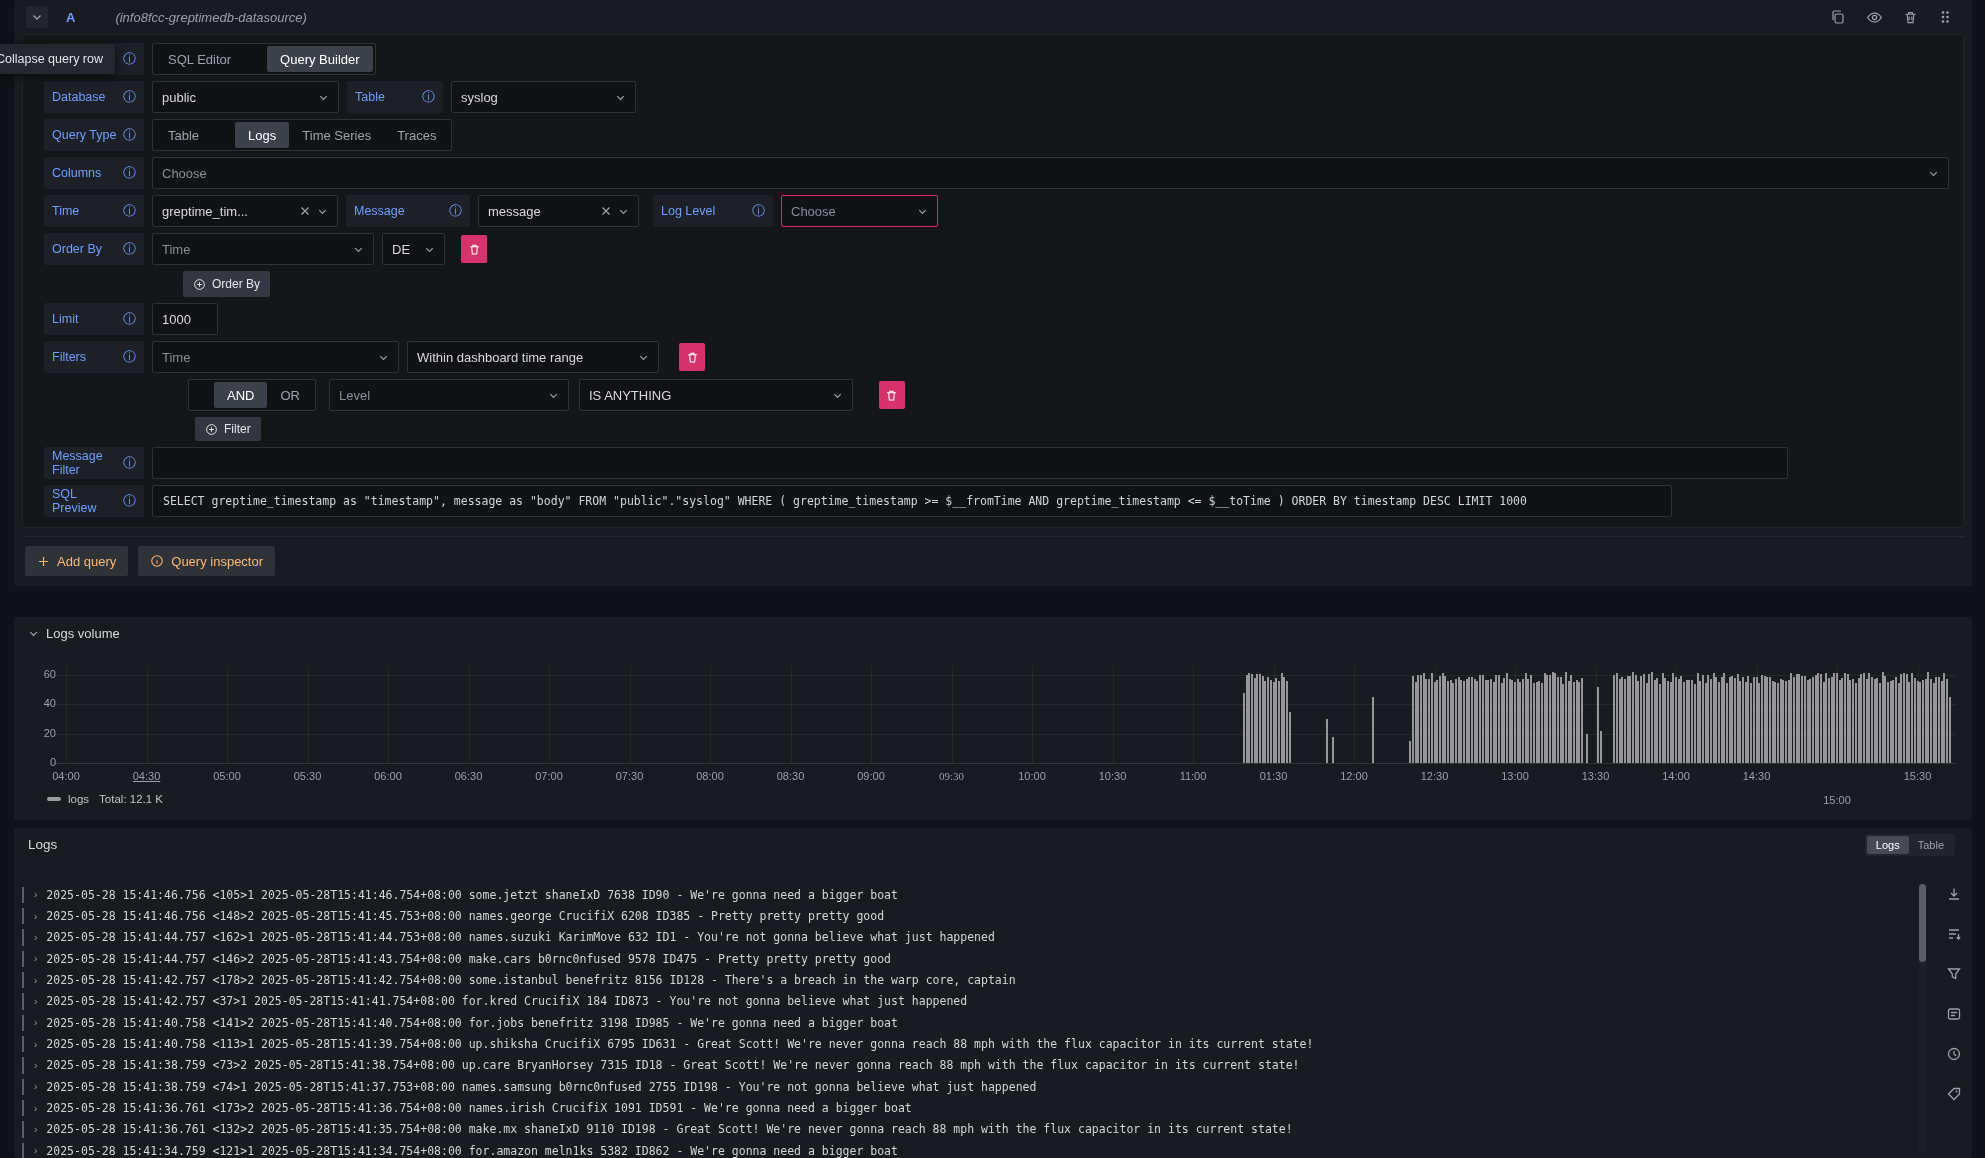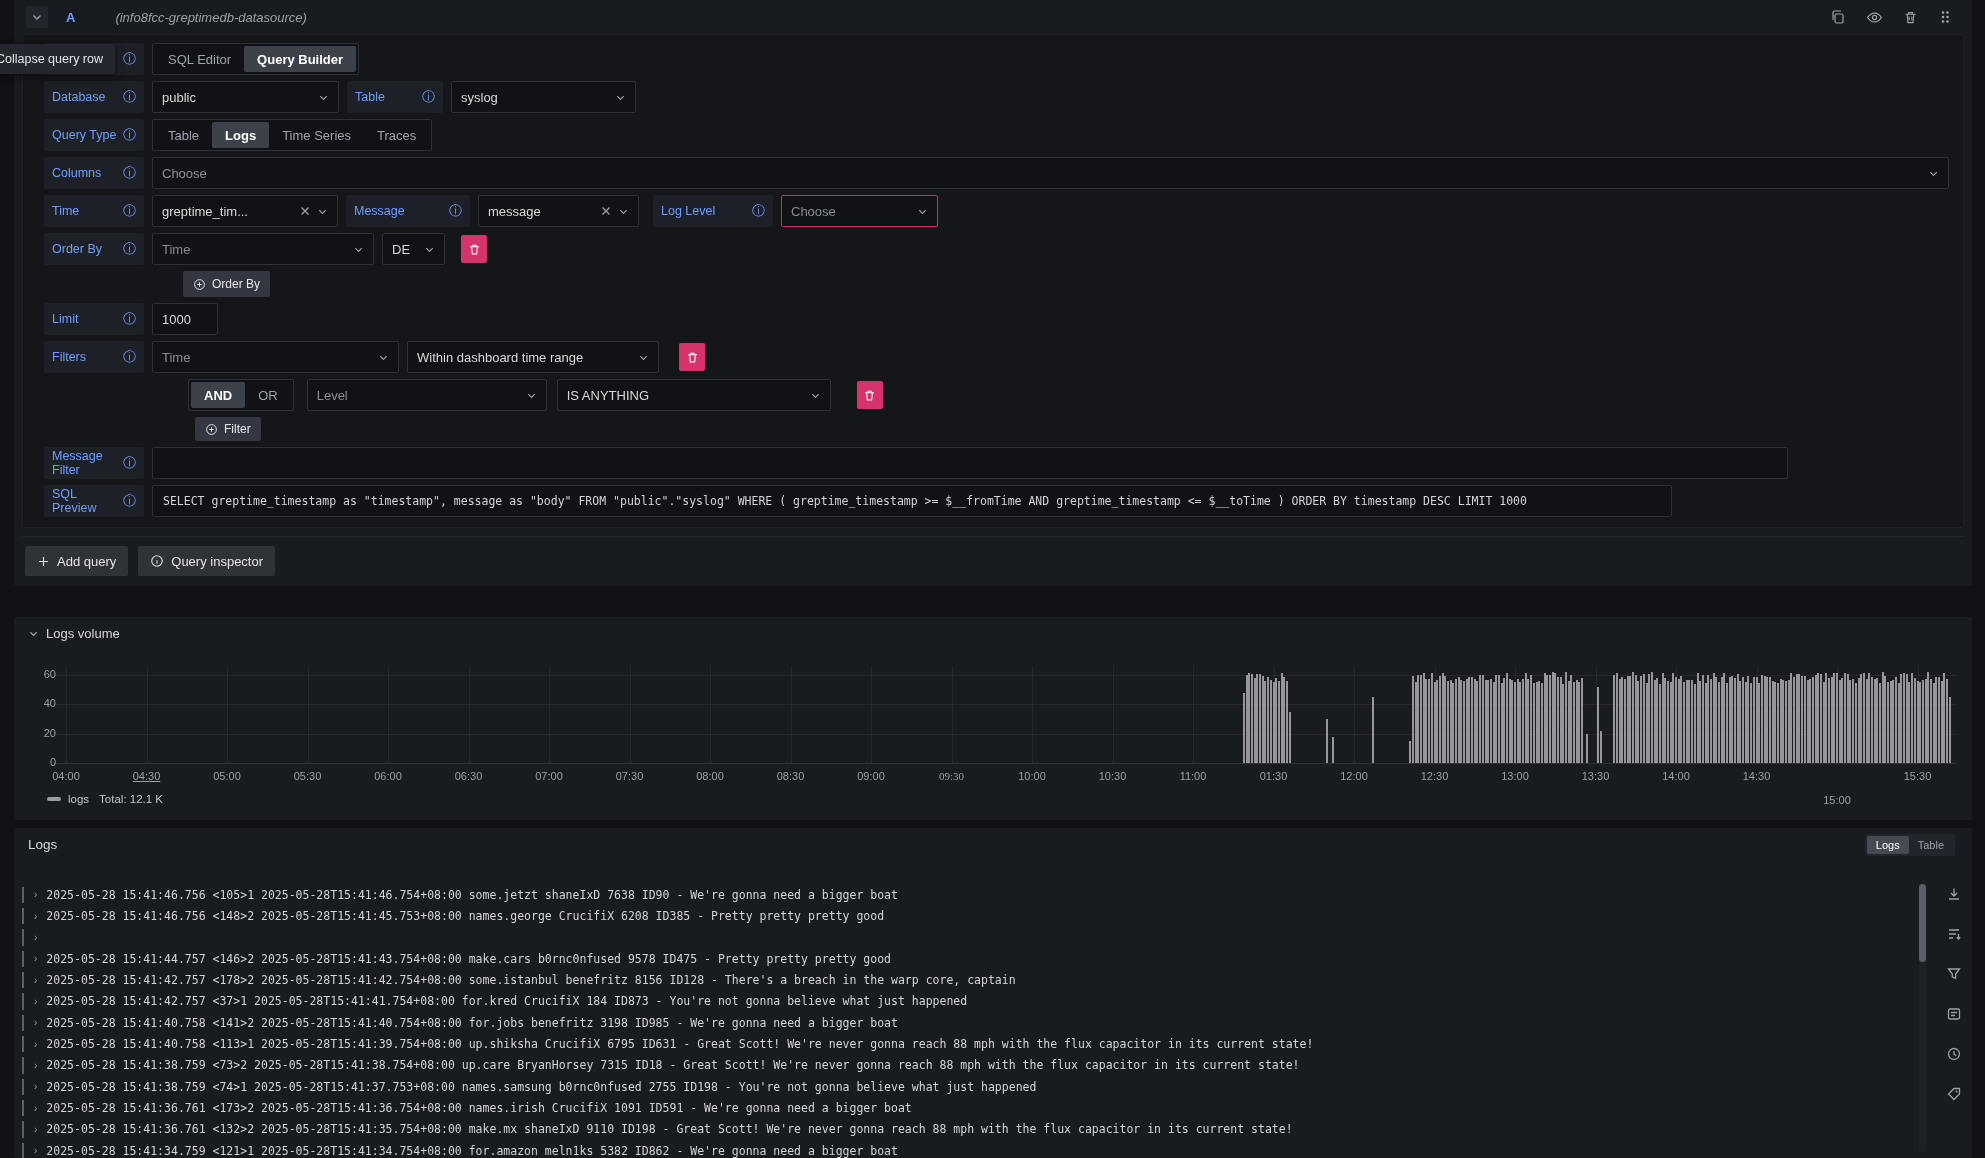--- a/index.html
+++ b/index.html
@@ -33,31 +33,31 @@
        padding:0 9px;font-size:13px;color:#d8d9da;gap:7px;cursor:pointer;}
   .sel .val{white-space:nowrap;overflow:hidden;}
   .sel .spacer{flex:1;}
   .ph{color:#888d96;}
   .chev,.clr{color:#9da1a8;display:flex;align-items:center;}
   .pink-border{border-color:#e0226b;}
   .input{background:#111216;border:1px solid #2c3235;border-radius:2px;padding:0 9px;font-size:13px;
          color:#d8d9da;}
   .rgrp{display:flex;align-items:stretch;background:#111216;border:1px solid #2c3235;border-radius:2px;padding:2px;}
   .opt{padding:0 13px;display:flex;align-items:center;color:#9da3ac;font-size:13px;cursor:pointer;border-radius:2px;white-space:nowrap;}
-  .opt.on{background:#3d424a;color:#fff;font-weight:700;}
+  .opt.on{background:#3d424a;color:#fff;font-weight:400;margin-left:23px;}
   .tbtn{width:26px;height:28px;align-self:center;background:#d6336c;border:none;border-radius:2px;
         display:flex;align-items:center;justify-content:center;color:#fff;cursor:pointer;}
   .btn-sec{align-self:center;height:26px;padding:0 10px;background:#343741;border:none;border-radius:2px;
            color:#e6e7e9;font-size:12px;font-weight:500;display:flex;align-items:center;gap:6px;cursor:pointer;
            font-family:"Liberation Sans",sans-serif;}
   .code{font-family:"DejaVu Sans Mono",monospace;font-size:11.5px;color:#d1d4d8;background:#111216;
         border:1px solid #2c3235;border-radius:2px;padding:0 10px;display:flex;align-items:center;
         white-space:nowrap;overflow:hidden;}
   .qfooter{border-top:1px solid #24262c;margin:8px 8px 0 8px;padding:9px 3px;display:flex;gap:10px;}
-  .btn-foot{height:30px;padding:0 12px;background:#2f3237;border:none;border-radius:2px;color:#e5e5e5;
+  .btn-foot{height:30px;padding:0 12px;background:#2f3237;border:none;border-radius:2px;color:#fdba74;
             font-size:13px;font-weight:500;display:flex;align-items:center;gap:7px;cursor:pointer;
             font-family:"Liberation Sans",sans-serif;}
   .tooltip{position:absolute;left:-30px;top:44px;z-index:20;background:#24272e;color:#e4e6e9;
            font-size:12.5px;padding:8px 12px;border-radius:3px;box-shadow:0 2px 10px rgba(0,0,0,.55);
            white-space:nowrap;}
 
   
   #volpanel{top:617px;height:203px;}
   .vhead{display:flex;align-items:center;gap:7px;padding:9px 0 0 14px;color:#d8d9da;font-size:13px;font-weight:500;}
   .vhead .vchev{color:#9da1a8;display:flex;}
@@ -719,20 +719,21 @@
           <span class="ltext">2025-05-28 15:41:46.756 &lt;105&gt;1 2025-05-28T15:41:46.754+08:00 some.jetzt shaneIxD 7638 ID90 - We're gonna need a bigger boat</span>
         </div>
         <div class="logrow">
           <span class="lbar"></span>
           <span class="lcaret">›</span>
           <span class="ltext">2025-05-28 15:41:46.756 &lt;148&gt;2 2025-05-28T15:41:45.753+08:00 names.george CrucifiX 6208 ID385 - Pretty pretty pretty good</span>
         </div>
         <div class="logrow">
           <span class="lbar"></span>
           <span class="lcaret">›</span>
+          <span class="ltext">2025-05-28 15:41:44.757 &lt;162&gt;1 2025-05-28T15:41:44.753+08:00 names.suzuki KarimMove 632 ID1 - You're not gonna believe what just happened</span>
         </div>
         <div class="logrow">
           <span class="lbar"></span>
           <span class="lcaret">›</span>
           <span class="ltext">2025-05-28 15:41:44.757 &lt;146&gt;2 2025-05-28T15:41:43.754+08:00 make.cars b0rnc0nfused 9578 ID475 - Pretty pretty pretty good</span>
         </div>
         <div class="logrow">
           <span class="lbar"></span>
           <span class="lcaret">›</span>
           <span class="ltext">2025-05-28 15:41:42.757 &lt;178&gt;2 2025-05-28T15:41:42.754+08:00 some.istanbul benefritz 8156 ID128 - There's a breach in the warp core, captain</span>

